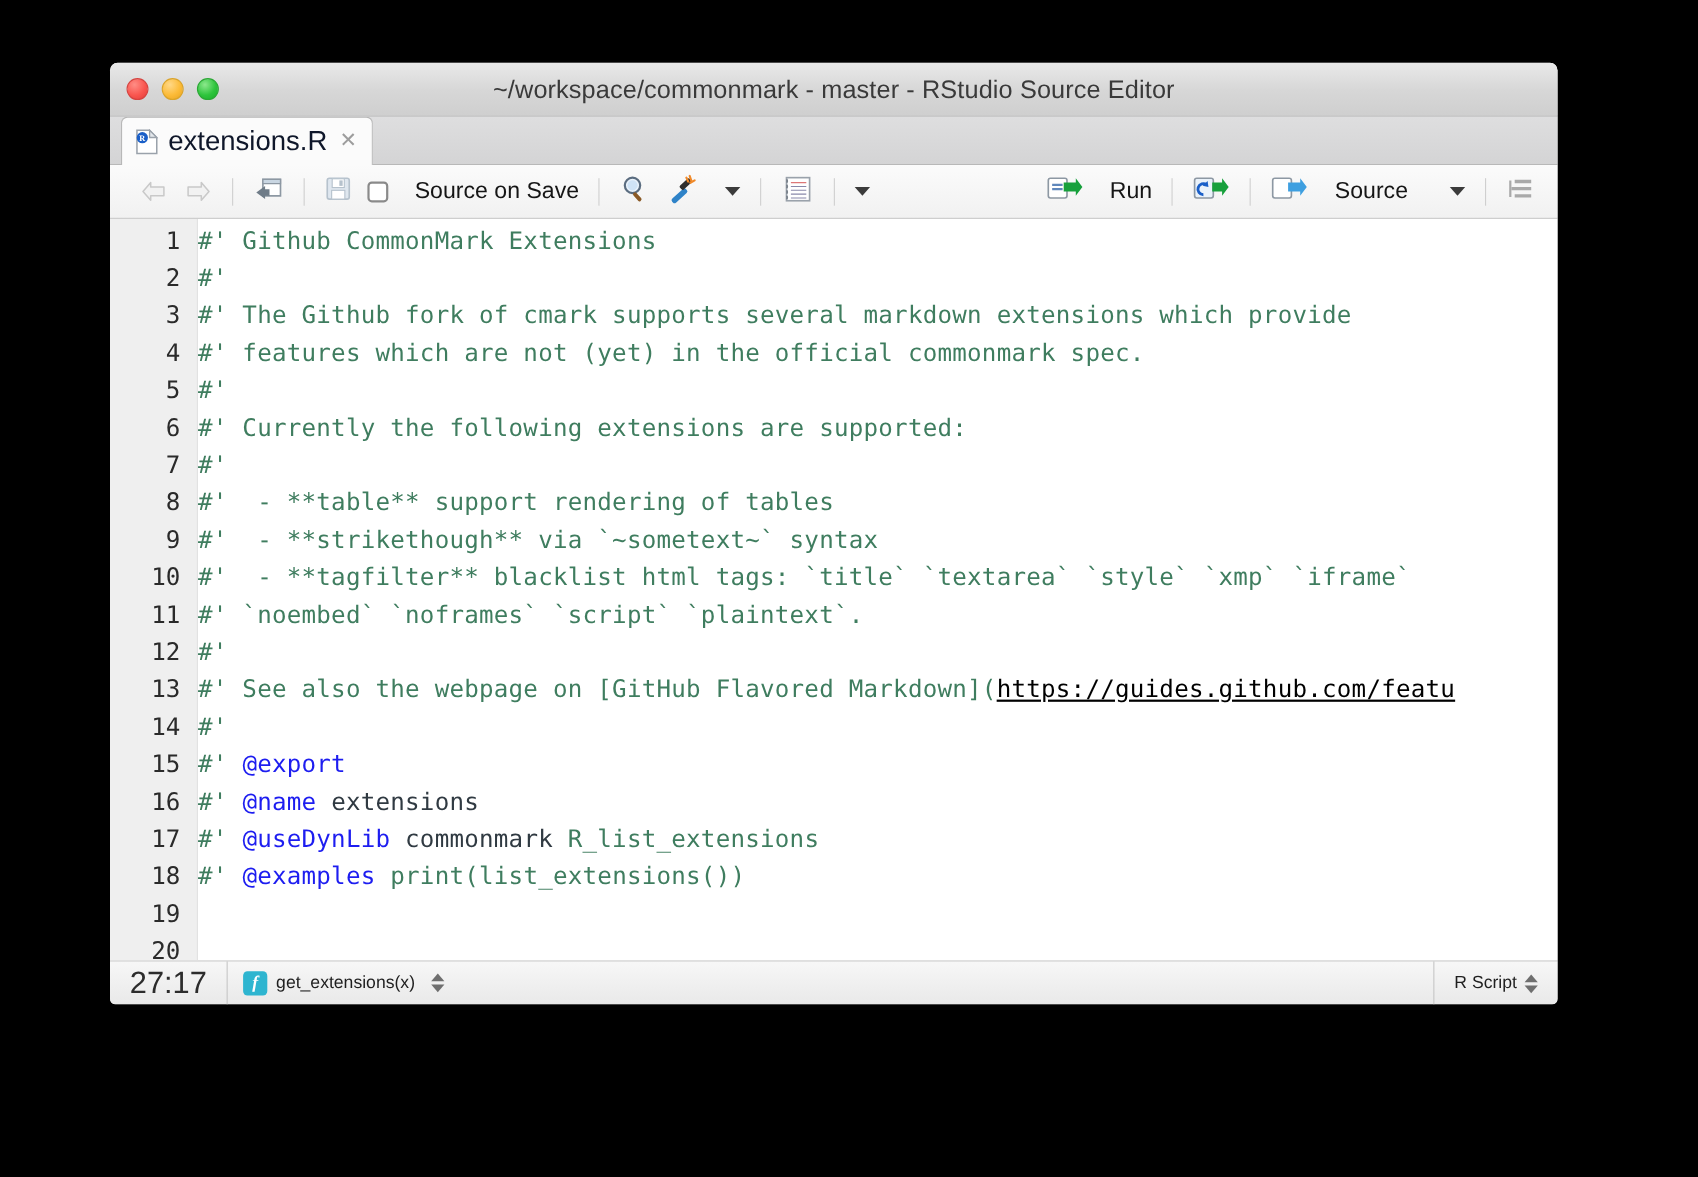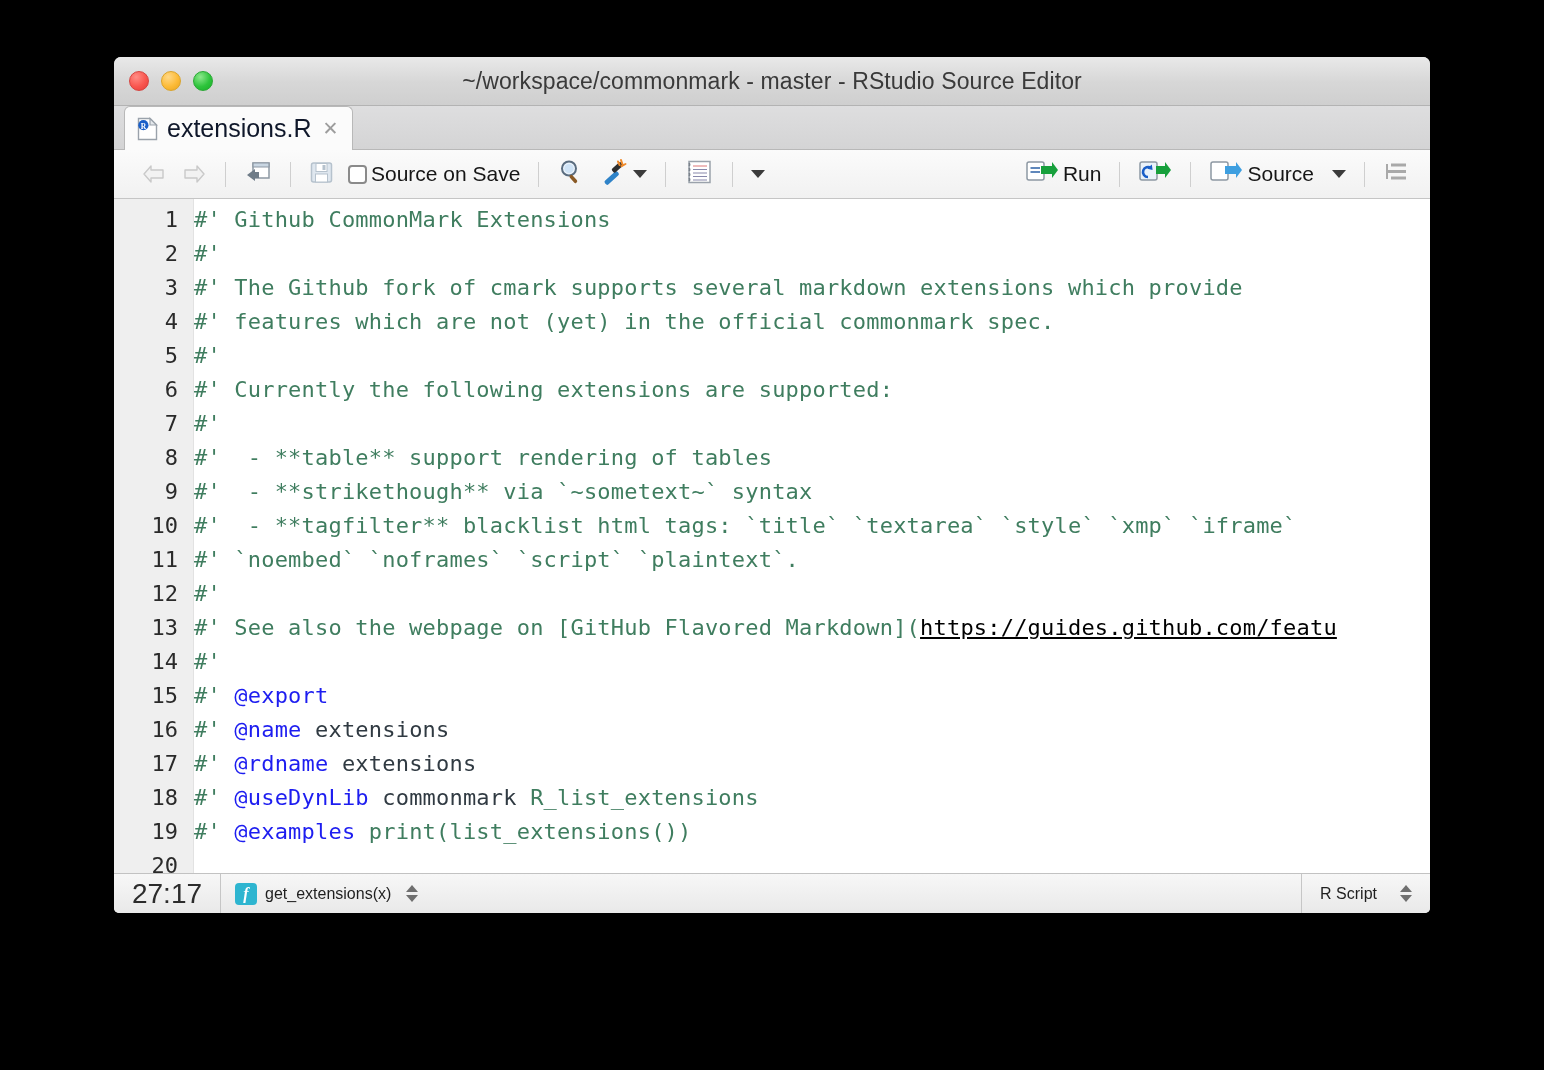--- a/index.html
+++ b/index.html
@@ -15,21 +15,21 @@
   #root {
     position: relative;
     width: 1544px;
     height: 1070px;
     background: #000000;
   }
 
   
   .window {
     position: absolute;
-    left: 114px;
+    left: 100px;
     top: 57px;
     width: 1316px;
     height: 856px;
     border-radius: 7px 7px 5px 5px;
     background: #f4f4f4;
     box-shadow: 0 6px 26px rgba(0,0,0,0.55);
     overflow: hidden;
     display: flex;
     flex-direction: column;
   }
@@ -125,21 +125,21 @@
     border-bottom: 1px solid #c5c5c5;
     display: flex;
     align-items: center;
     padding: 0 12px 0 20px;
     box-sizing: border-box;
     gap: 0px;
   }
   .tb-btn {
     display: flex;
     align-items: center;
-    gap: 4px;
+    gap: 24px;
     padding: 3px 7px;
     border-radius: 3px;
     white-space: nowrap;
   }
   .tb-sep {
     width: 1px;
     height: 25px;
     background: #cfcfcf;
     margin: 0 11px;
     flex: 0 0 1px;
@@ -271,23 +271,22 @@
   .updown .d { width:0;height:0;border-left:6px solid transparent;border-right:6px solid transparent;border-top:7px solid #6f6f6f; }
   .sb-right {
     margin-left: auto;
     display: flex;
     align-items: center;
     padding-right: 18px;
     gap: 0;
   }
   .sb-type {
     display: flex;
-    align-items: center;
+    align-items: flex-end;
     padding-left: 18px;
-    gap: 16px;
   }
 </style>
 </head>
 <body>
 
 <div id="root">
   <div class="window">
 
     <div class="titlebar">
       <div class="traffic">
@@ -493,21 +492,20 @@
           <div class="cline"><span class="tok-comment">#'</span></div>
           <div class="cline"><span class="tok-comment">#'  - **table** support rendering of tables</span></div>
           <div class="cline"><span class="tok-comment">#'  - **strikethough** via `~sometext~` syntax</span></div>
           <div class="cline"><span class="tok-comment">#'  - **tagfilter** blacklist html tags: `title` `textarea` `style` `xmp` `iframe`</span></div>
           <div class="cline"><span class="tok-comment">#' `noembed` `noframes` `script` `plaintext`.</span></div>
           <div class="cline"><span class="tok-comment">#'</span></div>
           <div class="cline"><span class="tok-comment">#' See also the webpage on [GitHub Flavored Markdown](</span><span class="tok-link">https://guides.github.com/featu</span></div>
           <div class="cline"><span class="tok-comment">#'</span></div>
           <div class="cline"><span class="tok-comment">#' </span><span class="tok-tag">@export</span></div>
           <div class="cline"><span class="tok-comment">#' </span><span class="tok-tag">@name</span><span class="tok-plain"> extensions</span></div>
-          <div class="cline"><span class="tok-comment">#' </span><span class="tok-tag">@rdname</span><span class="tok-plain"> extensions</span></div>
           <div class="cline"><span class="tok-comment">#' </span><span class="tok-tag">@useDynLib</span><span class="tok-plain"> commonmark </span><span class="tok-comment">R_list_extensions</span></div>
           <div class="cline"><span class="tok-comment">#' </span><span class="tok-tag">@examples</span><span class="tok-comment"> print(list_extensions())</span></div>
         </div>
     </div>
 
     <div class="statusbar">
       <div class="sb-pos">27:17</div>
       <div class="sb-div"></div>
       <div class="sb-scope">
         <span class="fn-badge">f</span>

